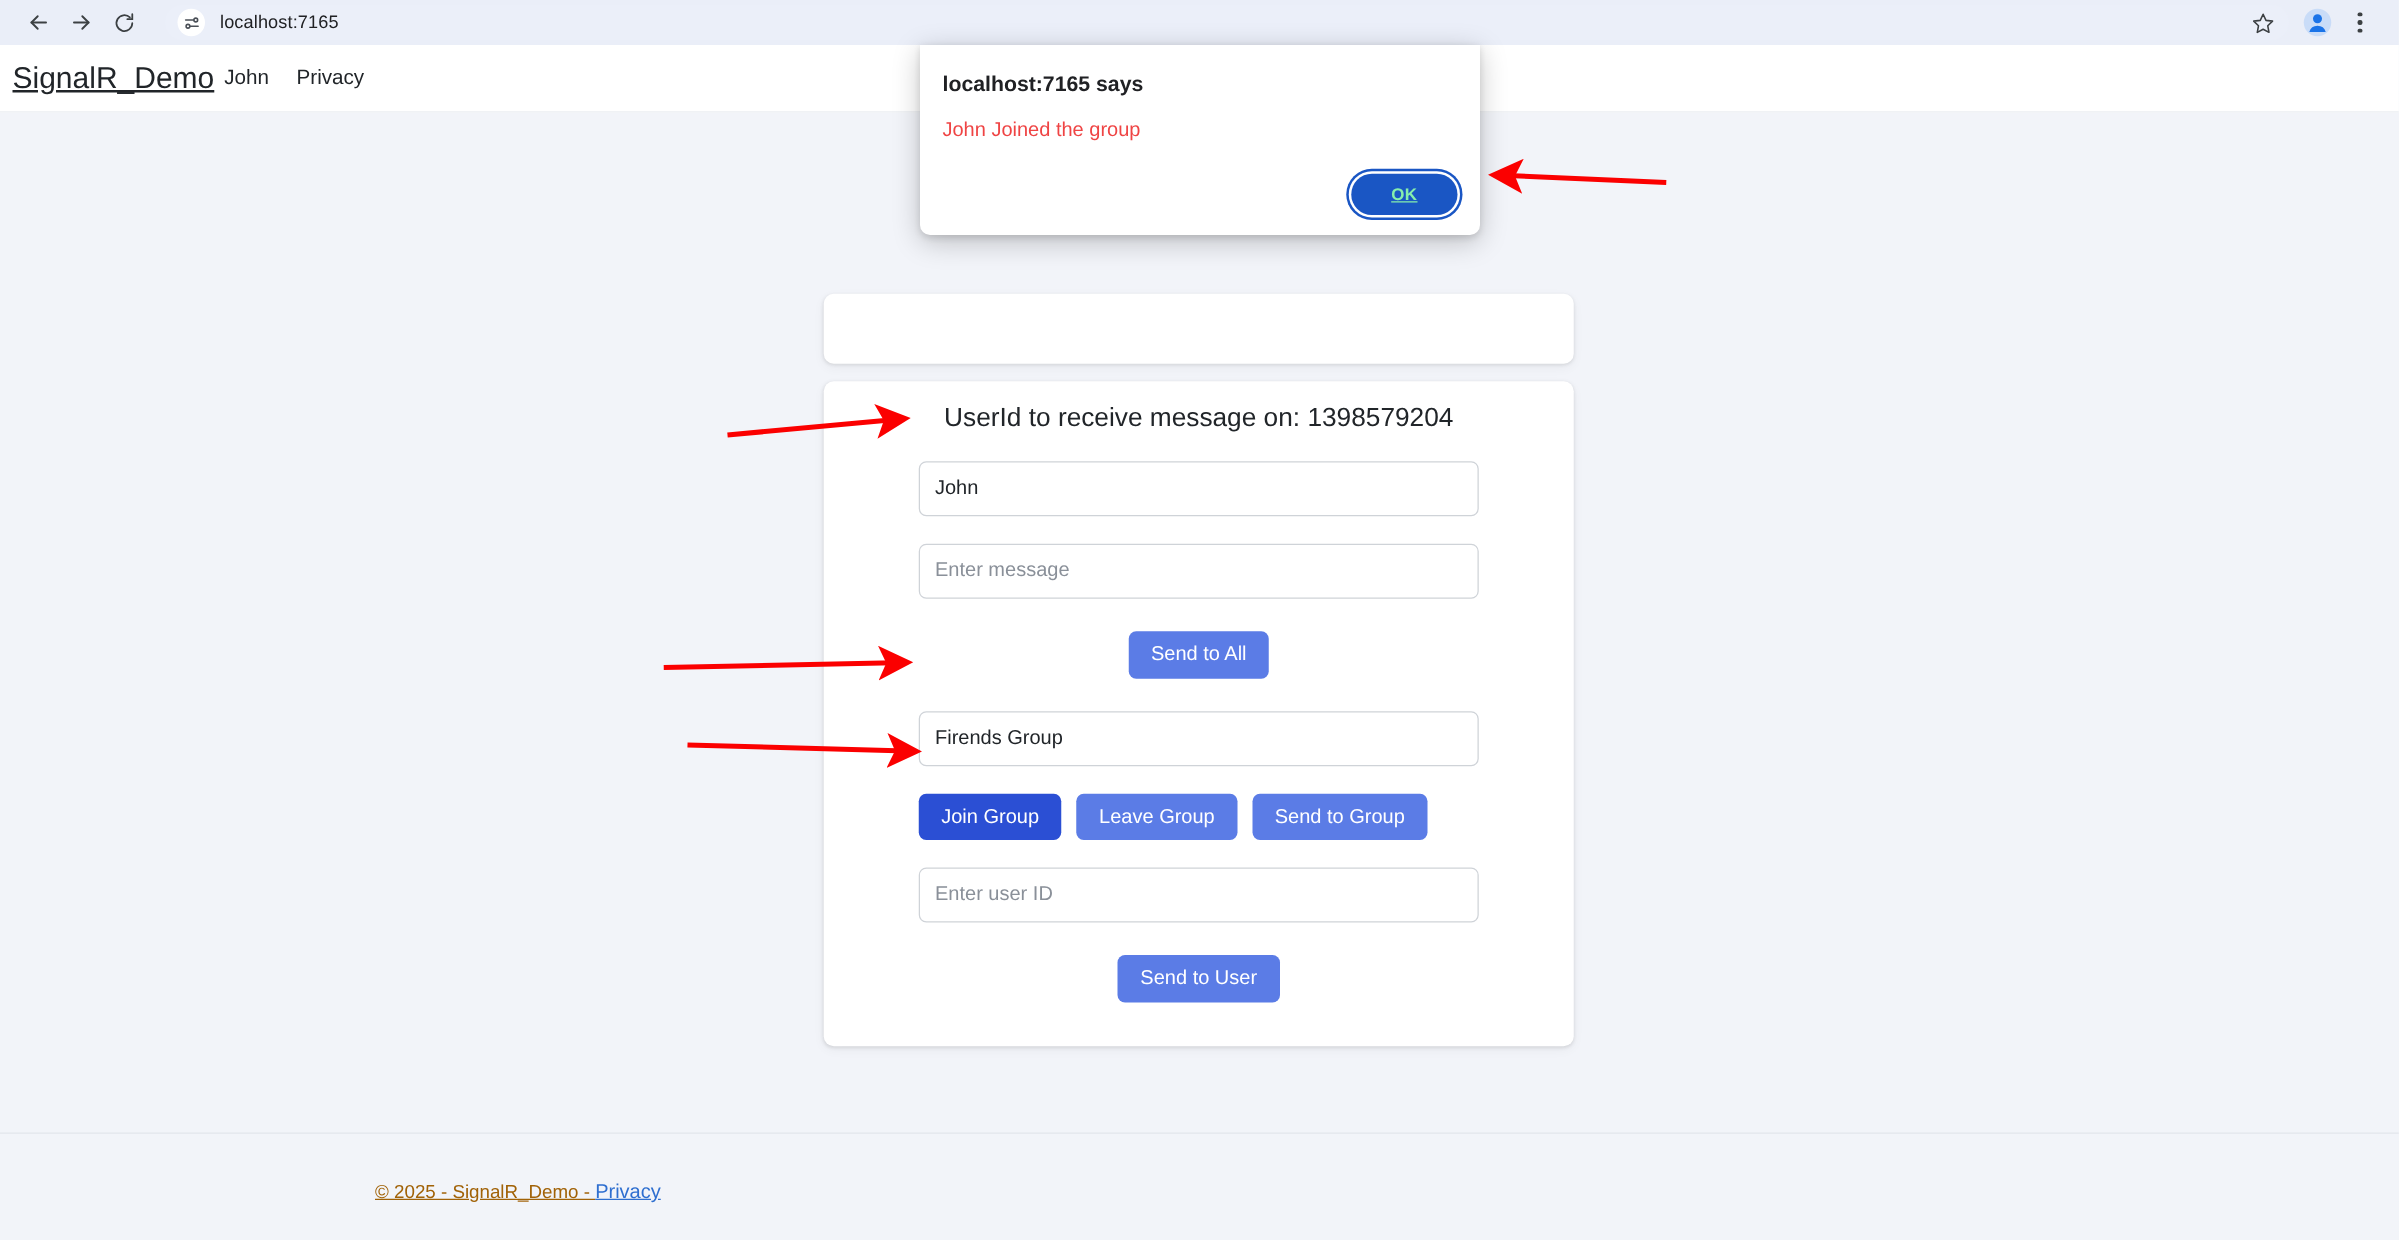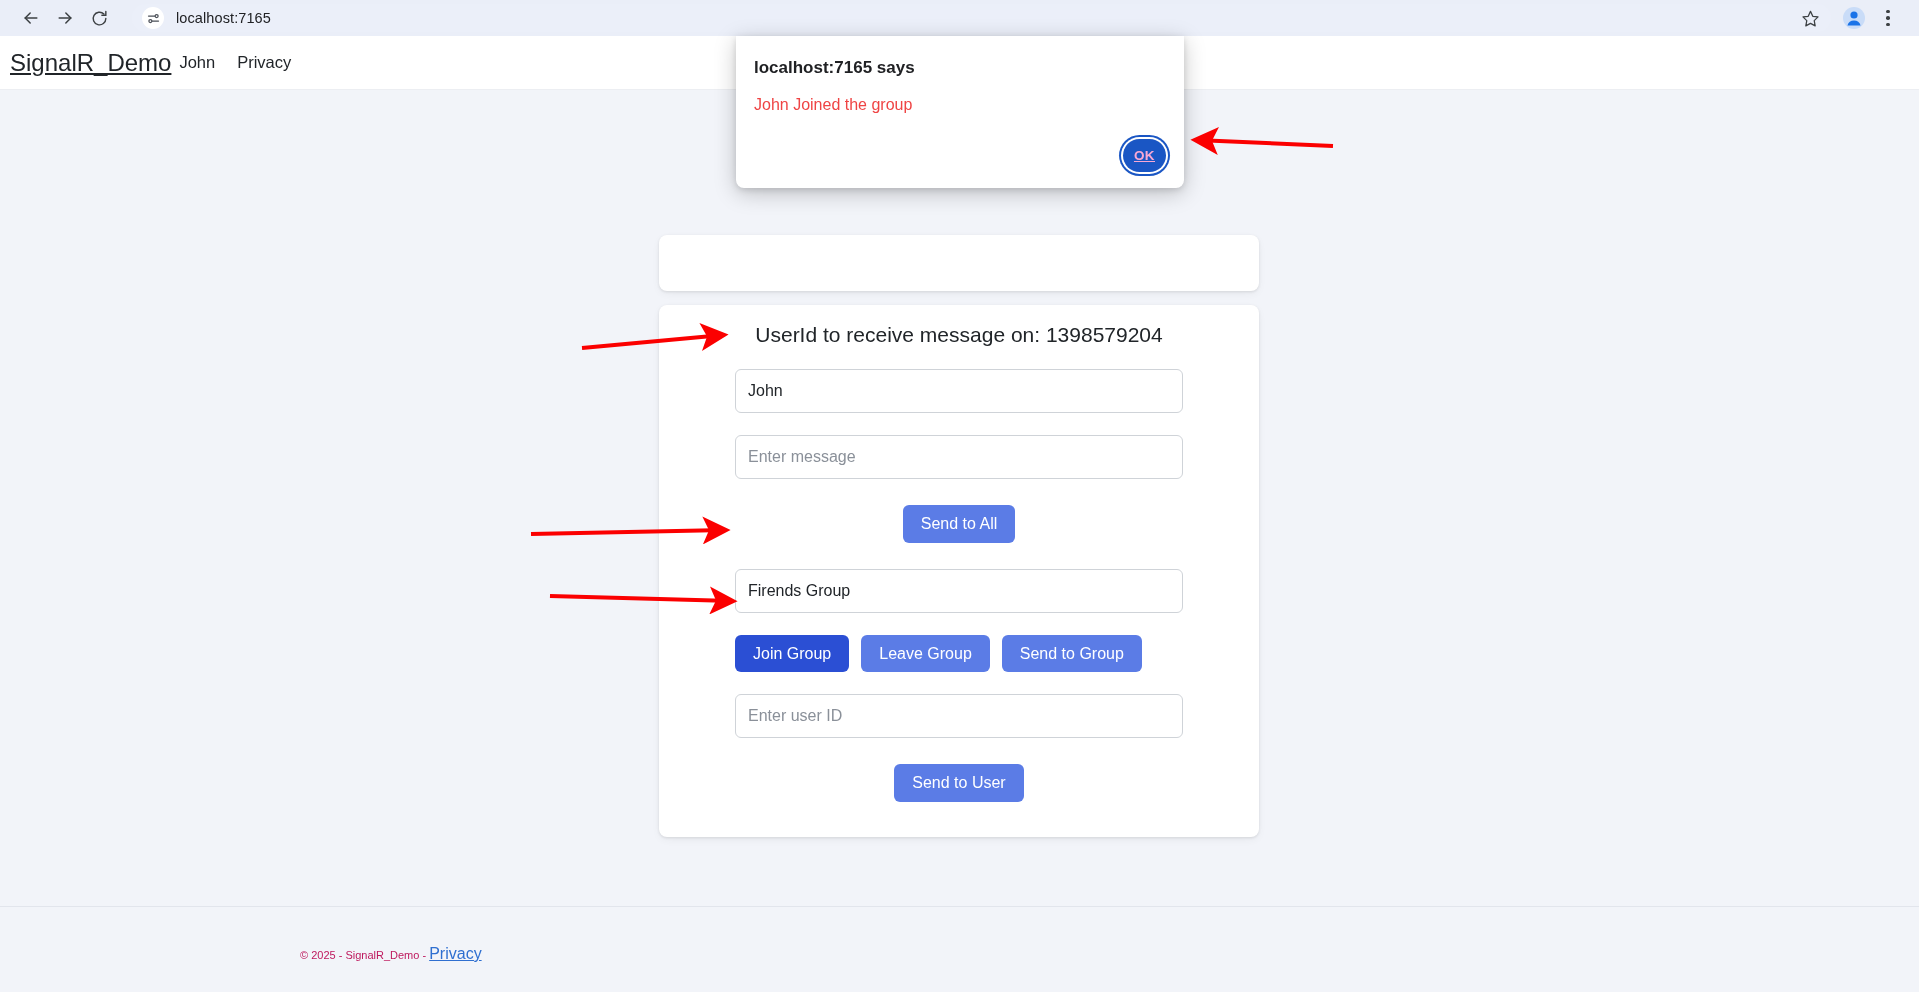--- a/index.html
+++ b/index.html
@@ -166,21 +166,21 @@
 
   
   .footer {
     position: absolute; left: 0; bottom: 0;
     width: 1919px; height: 86px;
     border-top: 1px solid #e2e5ec;
     background: #f2f4f9;
     padding-left: 300px;
     padding-top: 38px;
   }
-  .footer-text { font-size: 11px; color: #be185d; }
+  .footer-text { font-size: 15px; color: #a16207; text-decoration: underline; }
   .footer-link { color: #2f6fd0; text-decoration: underline; }
 
   
   .dialog {
     position: absolute;
     left: 736px; top: 36px;
     width: 448px; height: 152px;
     background: #ffffff;
     border-radius: 0 0 8px 8px;
     box-shadow: 0 5px 22px rgba(0,0,0,0.22), 0 2px 6px rgba(0,0,0,0.12);
@@ -195,27 +195,27 @@
   }
   .dialog-msg {
     font-size: 16px;
     color: #ef4444;
   }
   .dialog-actions {
     position: absolute; right: 18px; bottom: 16px;
   }
   .dialog-ok {
     background: #1a56c4;
-    color: #f9a8d4;
+    color: #86efac;
     border: none;
     border-radius: 18px;
     font-size: 13.5px;
     font-weight: bold;
     font-family: "Liberation Sans", sans-serif;
-    padding: 9px 11px;
+    padding: 9px 32px;
     cursor: pointer;
     box-shadow: 0 0 0 2px #ffffff, 0 0 0 4px #1a56c4;
     letter-spacing: 0.4px;
     text-decoration: underline;
   }
 
   
   .arrows {
     position: absolute; left: 0; top: 0;
     width: 1919px; height: 992px;

